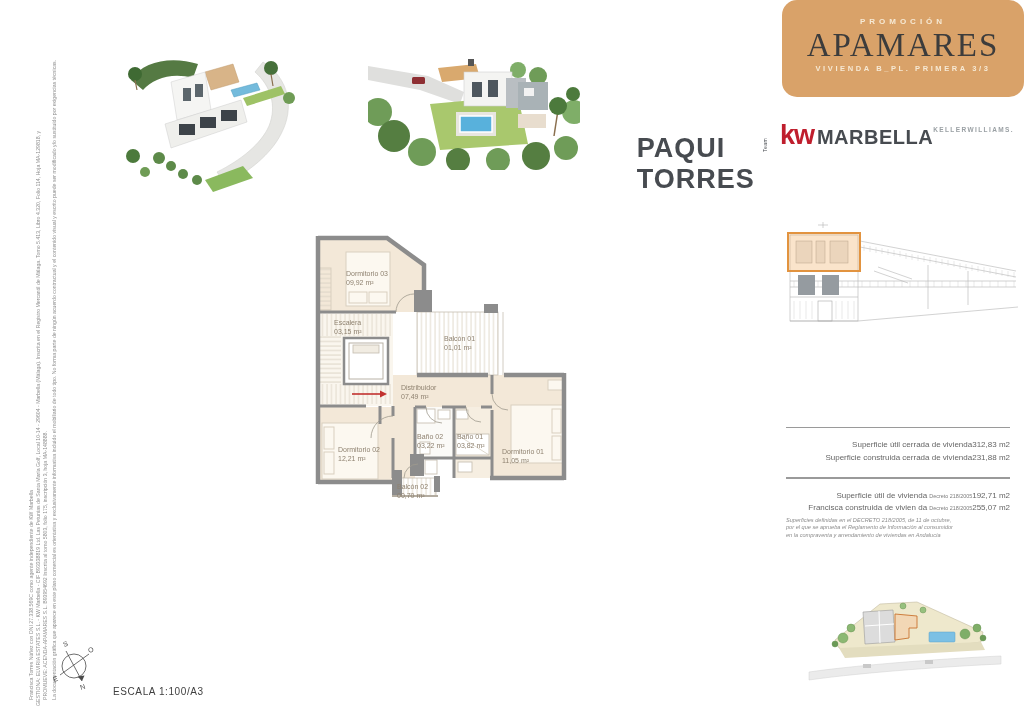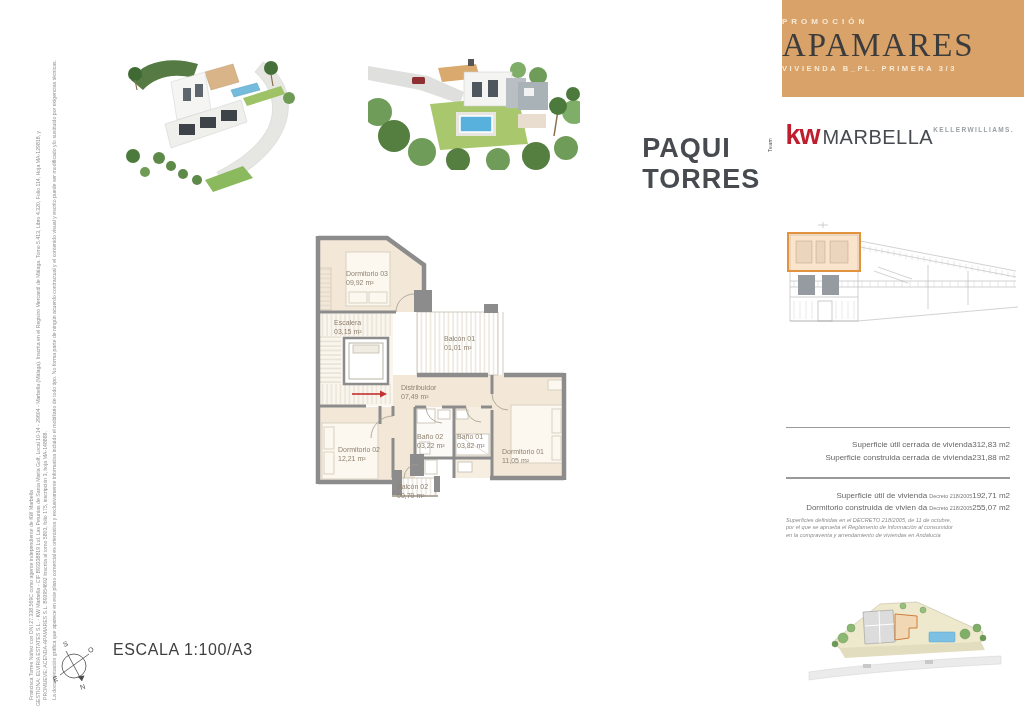--- a/index.html
+++ b/index.html
@@ -3,46 +3,46 @@
 <meta charset="utf-8">
 <style>
   html,body{margin:0;padding:0;background:#ffffff;}
   #page{position:relative;width:1024px;height:723px;background:#ffffff;overflow:hidden;
         font-family:"Liberation Sans",sans-serif;color:#555;}
   
   .legal-line{position:absolute;transform:rotate(-90deg);transform-origin:0 0;
               font-size:5.2px;line-height:1.15;color:#8f8f8f;white-space:nowrap;}
   
   .header{position:absolute;left:782px;top:0;width:242px;height:97px;background:#d9a269;
-          text-align:left;}
+          text-align:center;border-radius:15px;}
   .header .kicker{margin-top:17px;font-size:8px;letter-spacing:4px;color:#f6e9d4;font-weight:600;}
   .header .title{margin-top:1px;font-family:"Liberation Serif",serif;font-size:33px;
                  letter-spacing:2px;color:#3c3c3c;}
   .header .subtitle{font-size:7.5px;letter-spacing:2.6px;color:#f6e9d4;font-weight:600;}
   
   .agency{position:absolute;left:748px;top:124px;width:266px;height:44px;display:flex;
           align-items:flex-start;justify-content:flex-end;}
   .agency .pt{font-size:27px;font-weight:700;letter-spacing:1px;color:#474b50;margin-top:9px;}
   .agency .team{font-size:5px;color:#474b50;transform:rotate(-90deg);margin:18px 1px 0 3px;letter-spacing:.5px;}
   .agency .bar{width:2.5px;height:27px;background:#bf1e2d;margin:4px 4px 0 3px;}
   .agency .kwwrap{display:flex;flex-direction:row;}
   .agency .kwrow{display:flex;align-items:flex-end;}
   .agency .kw{font-size:27px;font-weight:800;letter-spacing:-1px;color:#bf1e2d;line-height:.85;}
-  .agency .marbella{font-size:20px;font-weight:400;letter-spacing:.5px;color:#474b50;margin-left:3px;line-height:1;}
+  .agency .marbella{font-size:20px;font-weight:700;letter-spacing:.5px;color:#474b50;margin-left:3px;line-height:1;}
   .agency .kwsub{font-size:6.5px;letter-spacing:1.4px;color:#9aa0a4;margin-top:2px;font-weight:700;}
   
   .surfaces{position:absolute;left:786px;top:427px;width:224px;font-size:8px;color:#666;}
   .rule{border-top:1px solid #9a9a9a;height:0;}
   .sgroup{padding:11px 0 12px;}
   .srow{display:flex;justify-content:flex-end;align-items:baseline;line-height:1.6;}
   .sval{color:#666;white-space:nowrap;}
   .decree{font-size:5.4px;color:#7c7c7c;}
   .footnote{font-style:italic;font-size:5.6px;color:#8d8d8d;line-height:1.3;width:170px;margin:2px 0 0;}
   
-  .escala{position:absolute;left:113px;top:641px;font-size:16px;letter-spacing:.6px;color:#3f3f3f;}
+  .escala{position:absolute;left:113px;top:686px;font-size:10px;letter-spacing:.6px;color:#3f3f3f;}
   .abs{position:absolute;}
   svg text{font-family:"Liberation Sans",sans-serif;}
 </style>
 </head>
 <body>
 
 <div id="page">
 
   <div class="legal-line" style="left:52px;top:700px;">La documentación gráfica que aparece en este plano comercial es orientativa y exclusivamente informativa incluido el mobiliario de todo tipo. No forma parte de ningún acuerdo contractual y el contenido visual y escrito puede ser modificado y/o sustituido por exigencias técnicas.</div>
   <div class="legal-line" style="left:43px;top:700px;">PROMUEVE: ACENDA-APAMARES S.L. B93954692 Inscrita al tomo 5803, folio 175, inscripción 3, hoja MA-148888.</div>
@@ -303,21 +303,21 @@
     <div class="sgroup" style="padding-bottom:0;">
       <div class="srow">
         <span>
           <span>Superficie útil de vivienda</span>
           <span class="decree">Decreto 218/2005</span>
         </span>
         <span class="sval">192,71 m2</span>
       </div>
       <div class="srow">
         <span>
-          <span>Dormitorio construida de vivien da</span>
+          <span>Francisca construida de vivien da</span>
           <span class="decree">Decreto 218/2005</span>
         </span>
         <span class="sval">255,07 m2</span>
       </div>
       <p class="footnote">Superficies definidas en el DECRETO 218/2005, de 11 de octubre, por el que se aprueba el Reglamento de Información al consumidor en la compraventa y arrendamiento de viviendas en Andalucía</p>
     </div>
   </div>
 
   <svg class="abs" style="left:805px;top:598px;" width="200" height="92" viewBox="0 0 200 92">
     <polygon points="30,42 75,6 112,4 178,34 176,44 120,52 60,58 34,50" fill="#eee8cc" stroke="#c2bb9f" stroke-width="0.6"></polygon>

